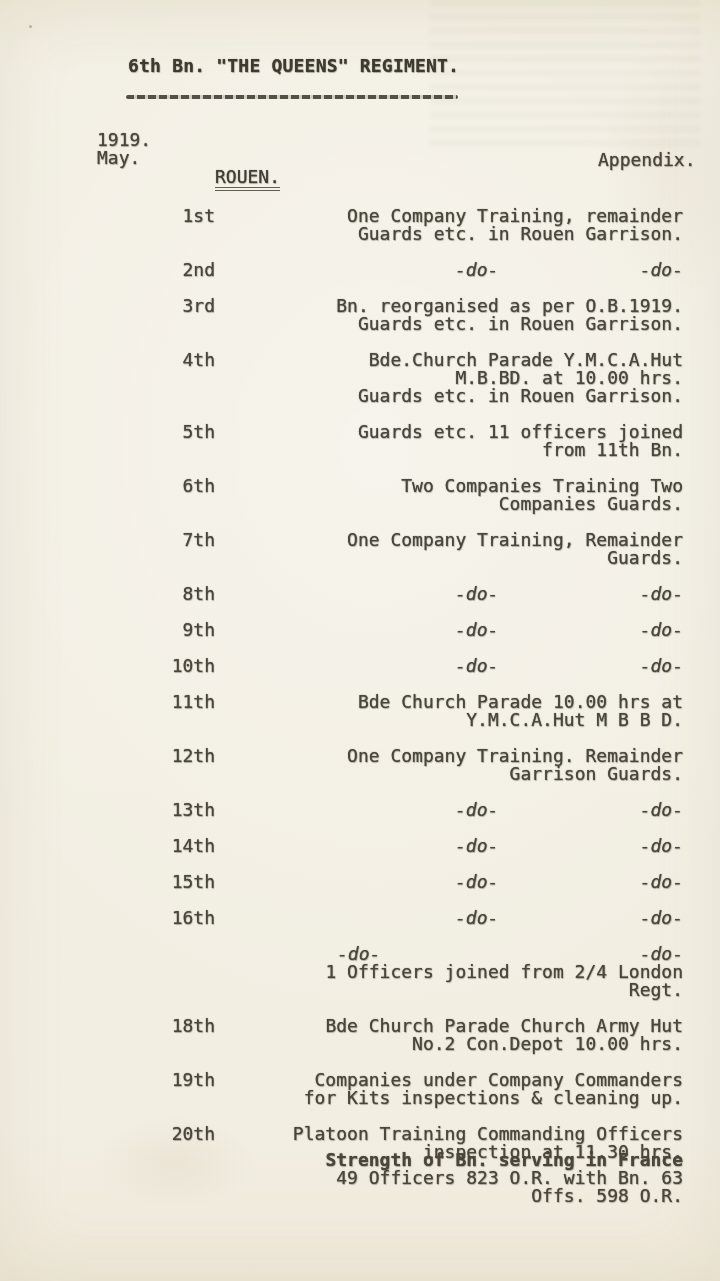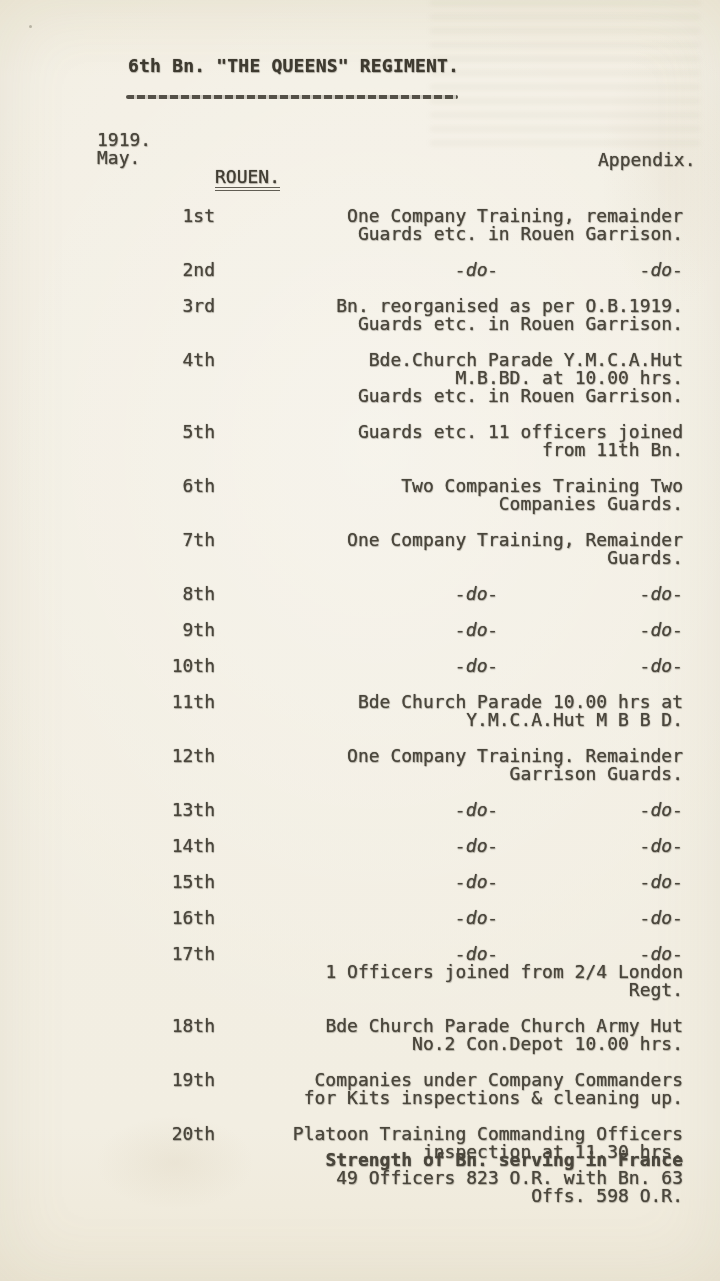--- a/index.html
+++ b/index.html
@@ -184,21 +184,20 @@
     </div>
 
     <div class="entry">
       <div class="date">16th</div>
       <div class="desc">
         <div class="ditto-row"><span class="do1">-do-</span><span class="do2">-do-</span></div>
       </div>
     </div>
 
     <div class="entry">
-      <div class="date">17th</div>
       <div class="desc">
         <div class="ditto-row"><span class="do1">-do-</span><span class="do2">-do-</span></div>
         <div class="line">1 Officers joined from 2/4 London</div>
         <div class="line">Regt.</div>
       </div>
     </div>
 
     <div class="entry">
       <div class="date">18th</div>
       <div class="desc">

